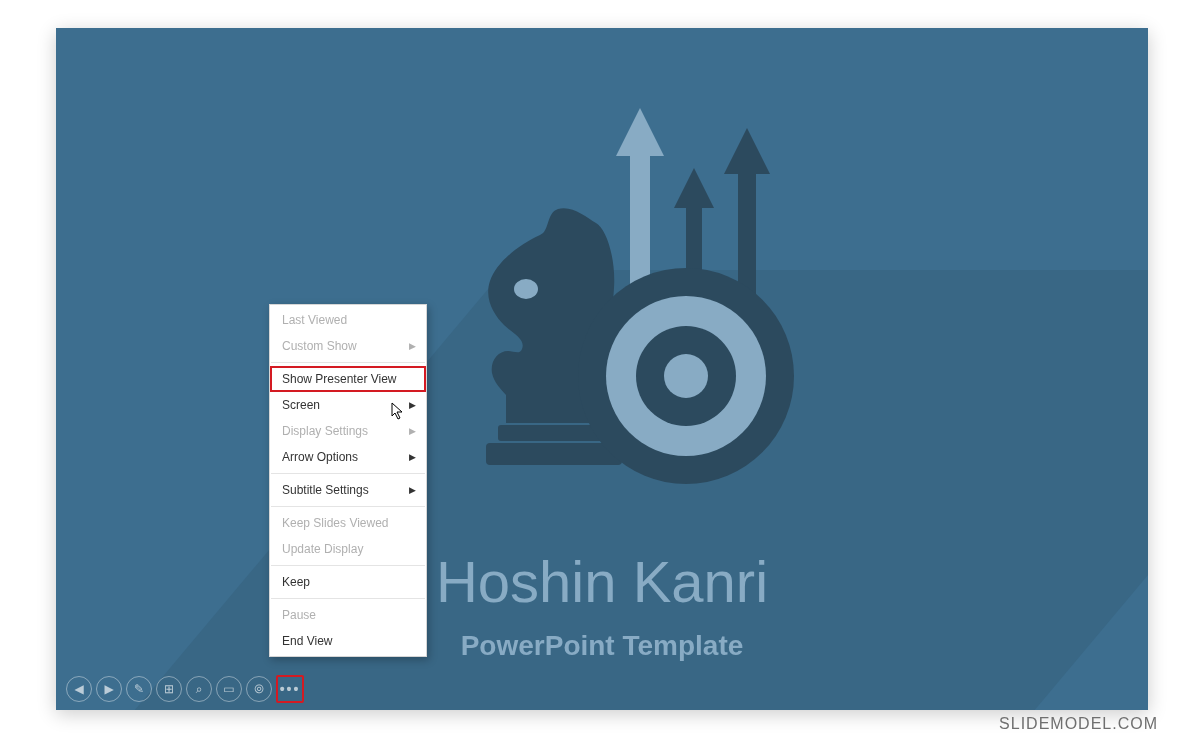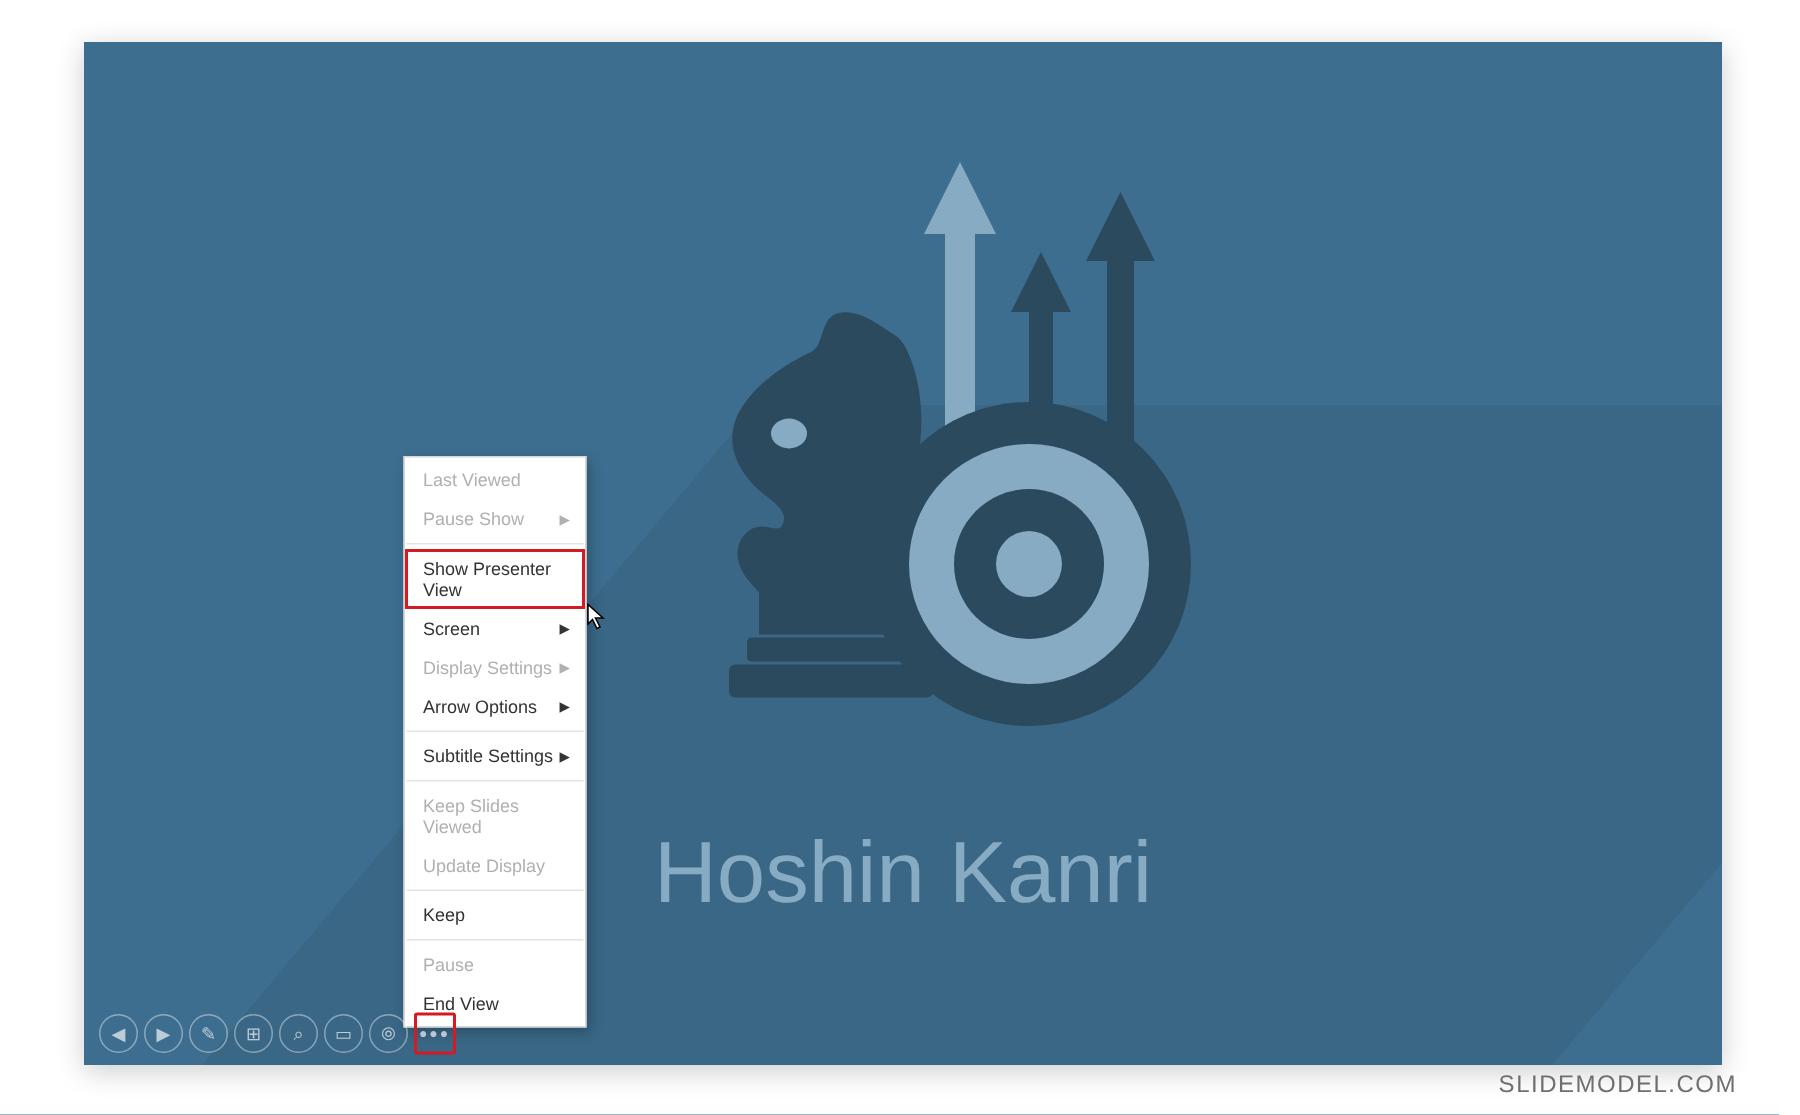--- a/index.html
+++ b/index.html
@@ -122,21 +122,21 @@
       letter-spacing: 2px;
       font-size: 14px;
       font-weight: bold;
     }
     
     
     .context-menu {
       position: absolute;
       left: 213px;
       top: 276px;
-      width: 122px;
+      width: 158px;
       background: #ffffff;
       border: 1px solid #d6d6d6;
       box-shadow: 2px 3px 8px rgba(0,0,0,0.25);
       padding: 2px 0;
       font-size: 12px;
     }
     
     .menu-item {
       padding: 6px 10px 6px 12px;
       color: #333333;
@@ -214,27 +214,28 @@
     </svg>
 
     <svg class="target-circle" viewBox="0 0 220 220">
       <circle cx="110" cy="110" r="108" fill="#2c4a5e"></circle>
       <circle cx="110" cy="110" r="80" fill="#88abc4"></circle>
       <circle cx="110" cy="110" r="50" fill="#2c4a5e"></circle>
       <circle cx="110" cy="110" r="22" fill="#88abc4"></circle>
     </svg>
 
     <h1 class="slide-title">Hoshin Kanri</h1>
+    <h2 class="slide-subtitle">PowerPoint Template</h2>
 
     <div class="context-menu">
       <div class="menu-item disabled">
         <span>Last Viewed</span>
       </div>
       <div class="menu-item disabled">
-        <span>Pause Show</span>
+        <span>Custom Show</span>
         <span class="submenu-arrow">▶</span>
       </div>
       <div class="menu-sep"></div>
       <div class="menu-item highlighted">
         <span>Show Presenter View</span>
       </div>
       <div class="menu-item">
         <span>Screen</span>
         <span class="submenu-arrow">▶</span>
       </div>

